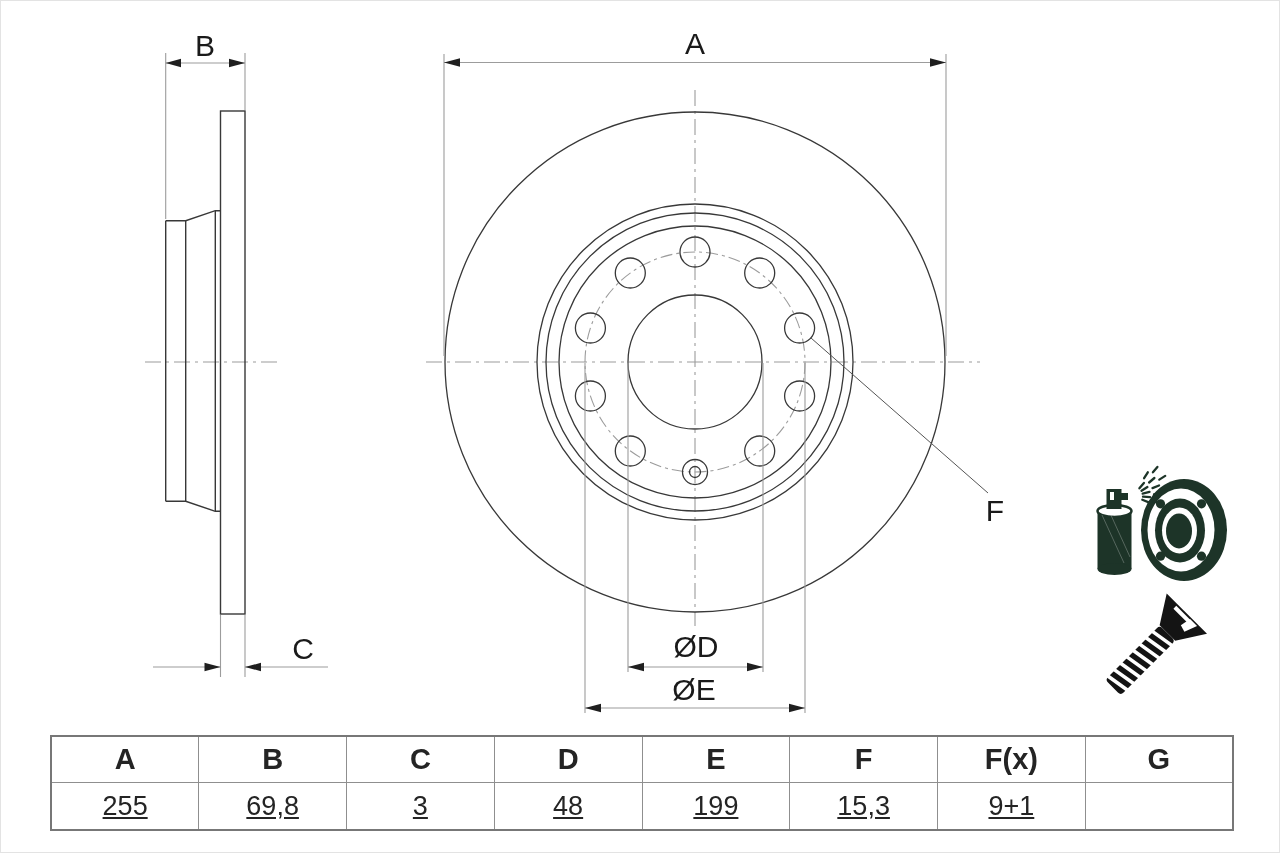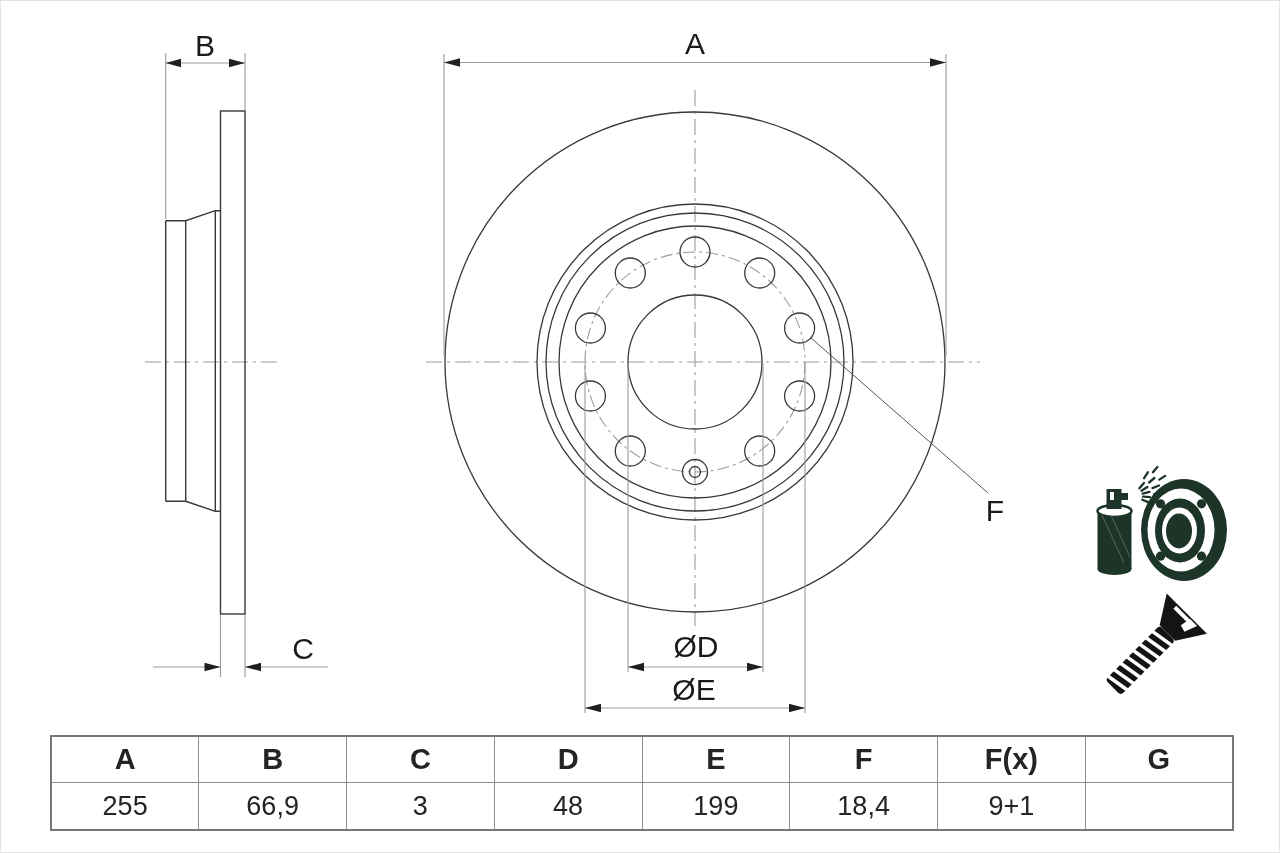--- a/index.html
+++ b/index.html
@@ -18,21 +18,21 @@
   .dim-table{
     position:absolute;left:50px;top:735px;width:1184px;height:93px;
     border-collapse:collapse;table-layout:fixed;background:#fff;
   }
   .dim-table th,.dim-table td{
     border:1px solid #8f8f8f;text-align:center;vertical-align:middle;
     color:#242424;padding:0;
   }
   .dim-table{border:2px solid #777;}
   .dim-table th{font-size:29px;font-weight:bold;height:45px;}
-  .dim-table td{font-size:27px;font-weight:400;height:46px;}
+  .dim-table td{font-size:27px;font-weight:400;height:46px;text-decoration:underline;}
 </style>
 </head>
 <body>
 
 <div class="canvas">
 
 <svg width="1280" height="735" viewBox="0 0 1280 735">
 
   <g stroke="#9c9c9c" stroke-width="1.1" fill="none" stroke-dasharray="16 5 3 5">
     <line x1="145" y1="362" x2="277" y2="362"></line>
@@ -185,24 +185,24 @@
       <th>D</th>
       <th>E</th>
       <th>F</th>
       <th>F(x)</th>
       <th>G</th>
     </tr>
   </thead>
   <tbody>
     <tr>
       <td>255</td>
-      <td>66,9</td>
+      <td>69,8</td>
       <td>3</td>
       <td>48</td>
       <td>199</td>
-      <td>18,4</td>
+      <td>15,3</td>
       <td>9+1</td>
       <td></td>
     </tr>
   </tbody>
 </table>
 
 </div>
 
 </body></html>

